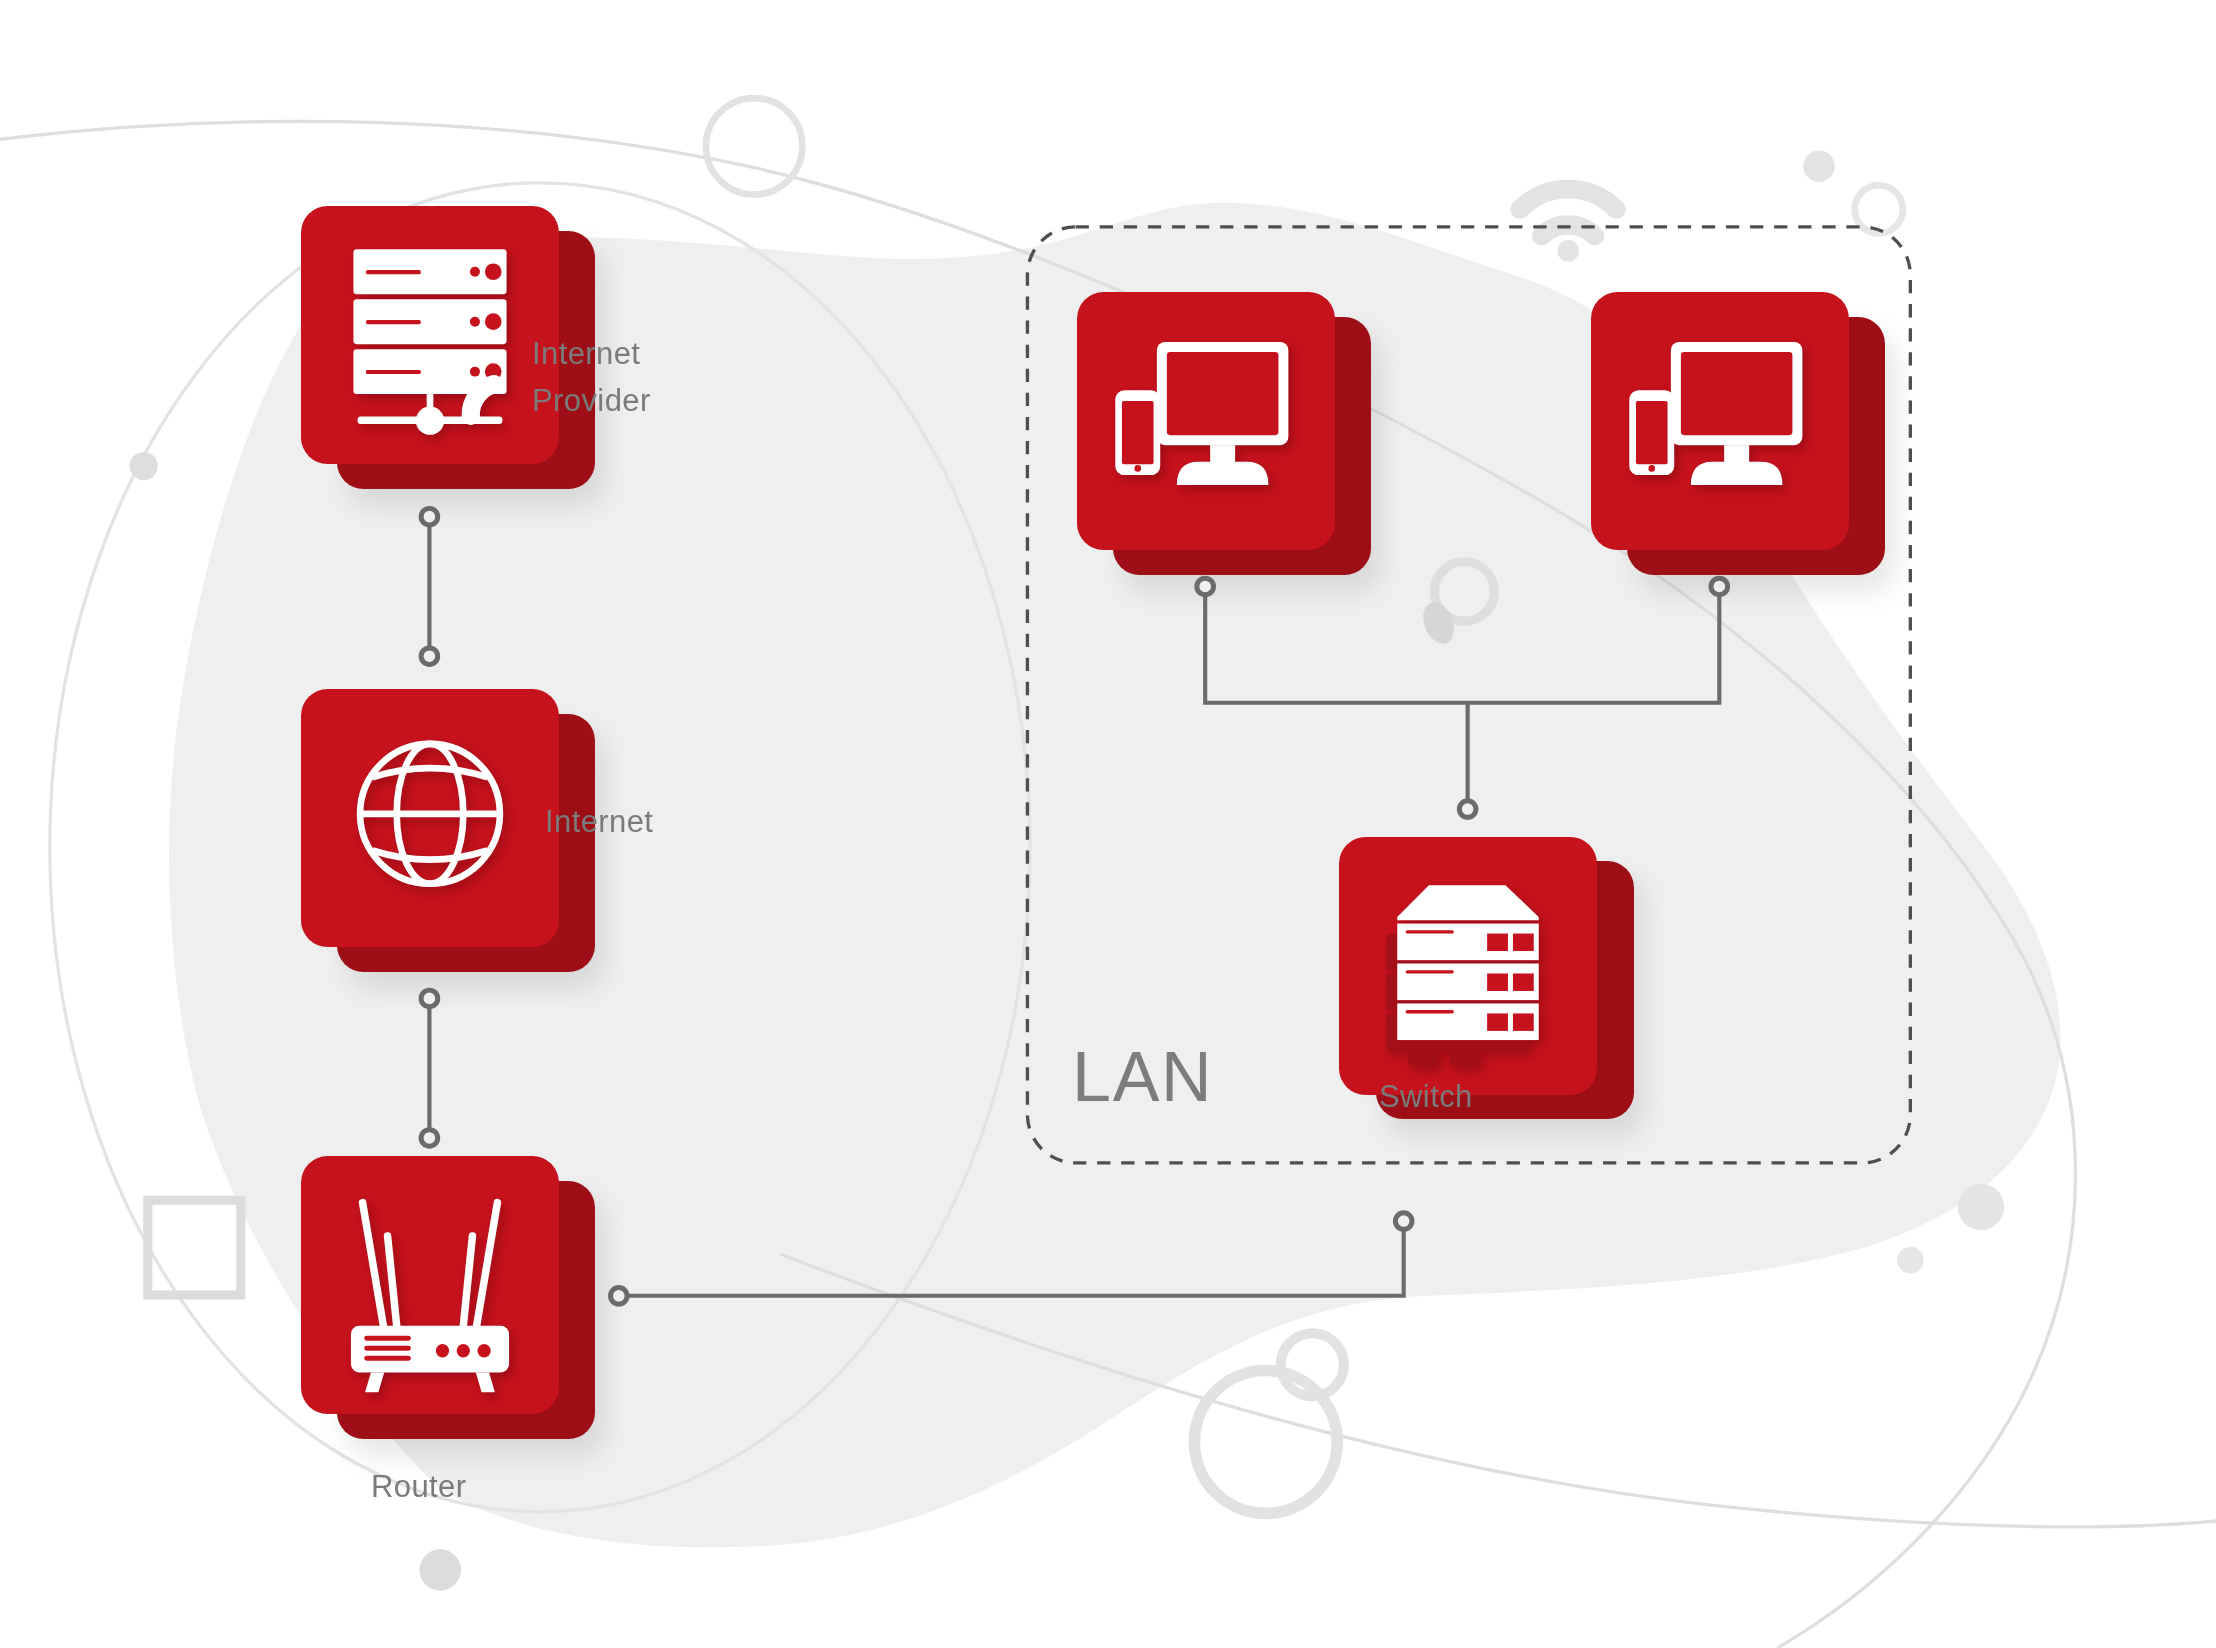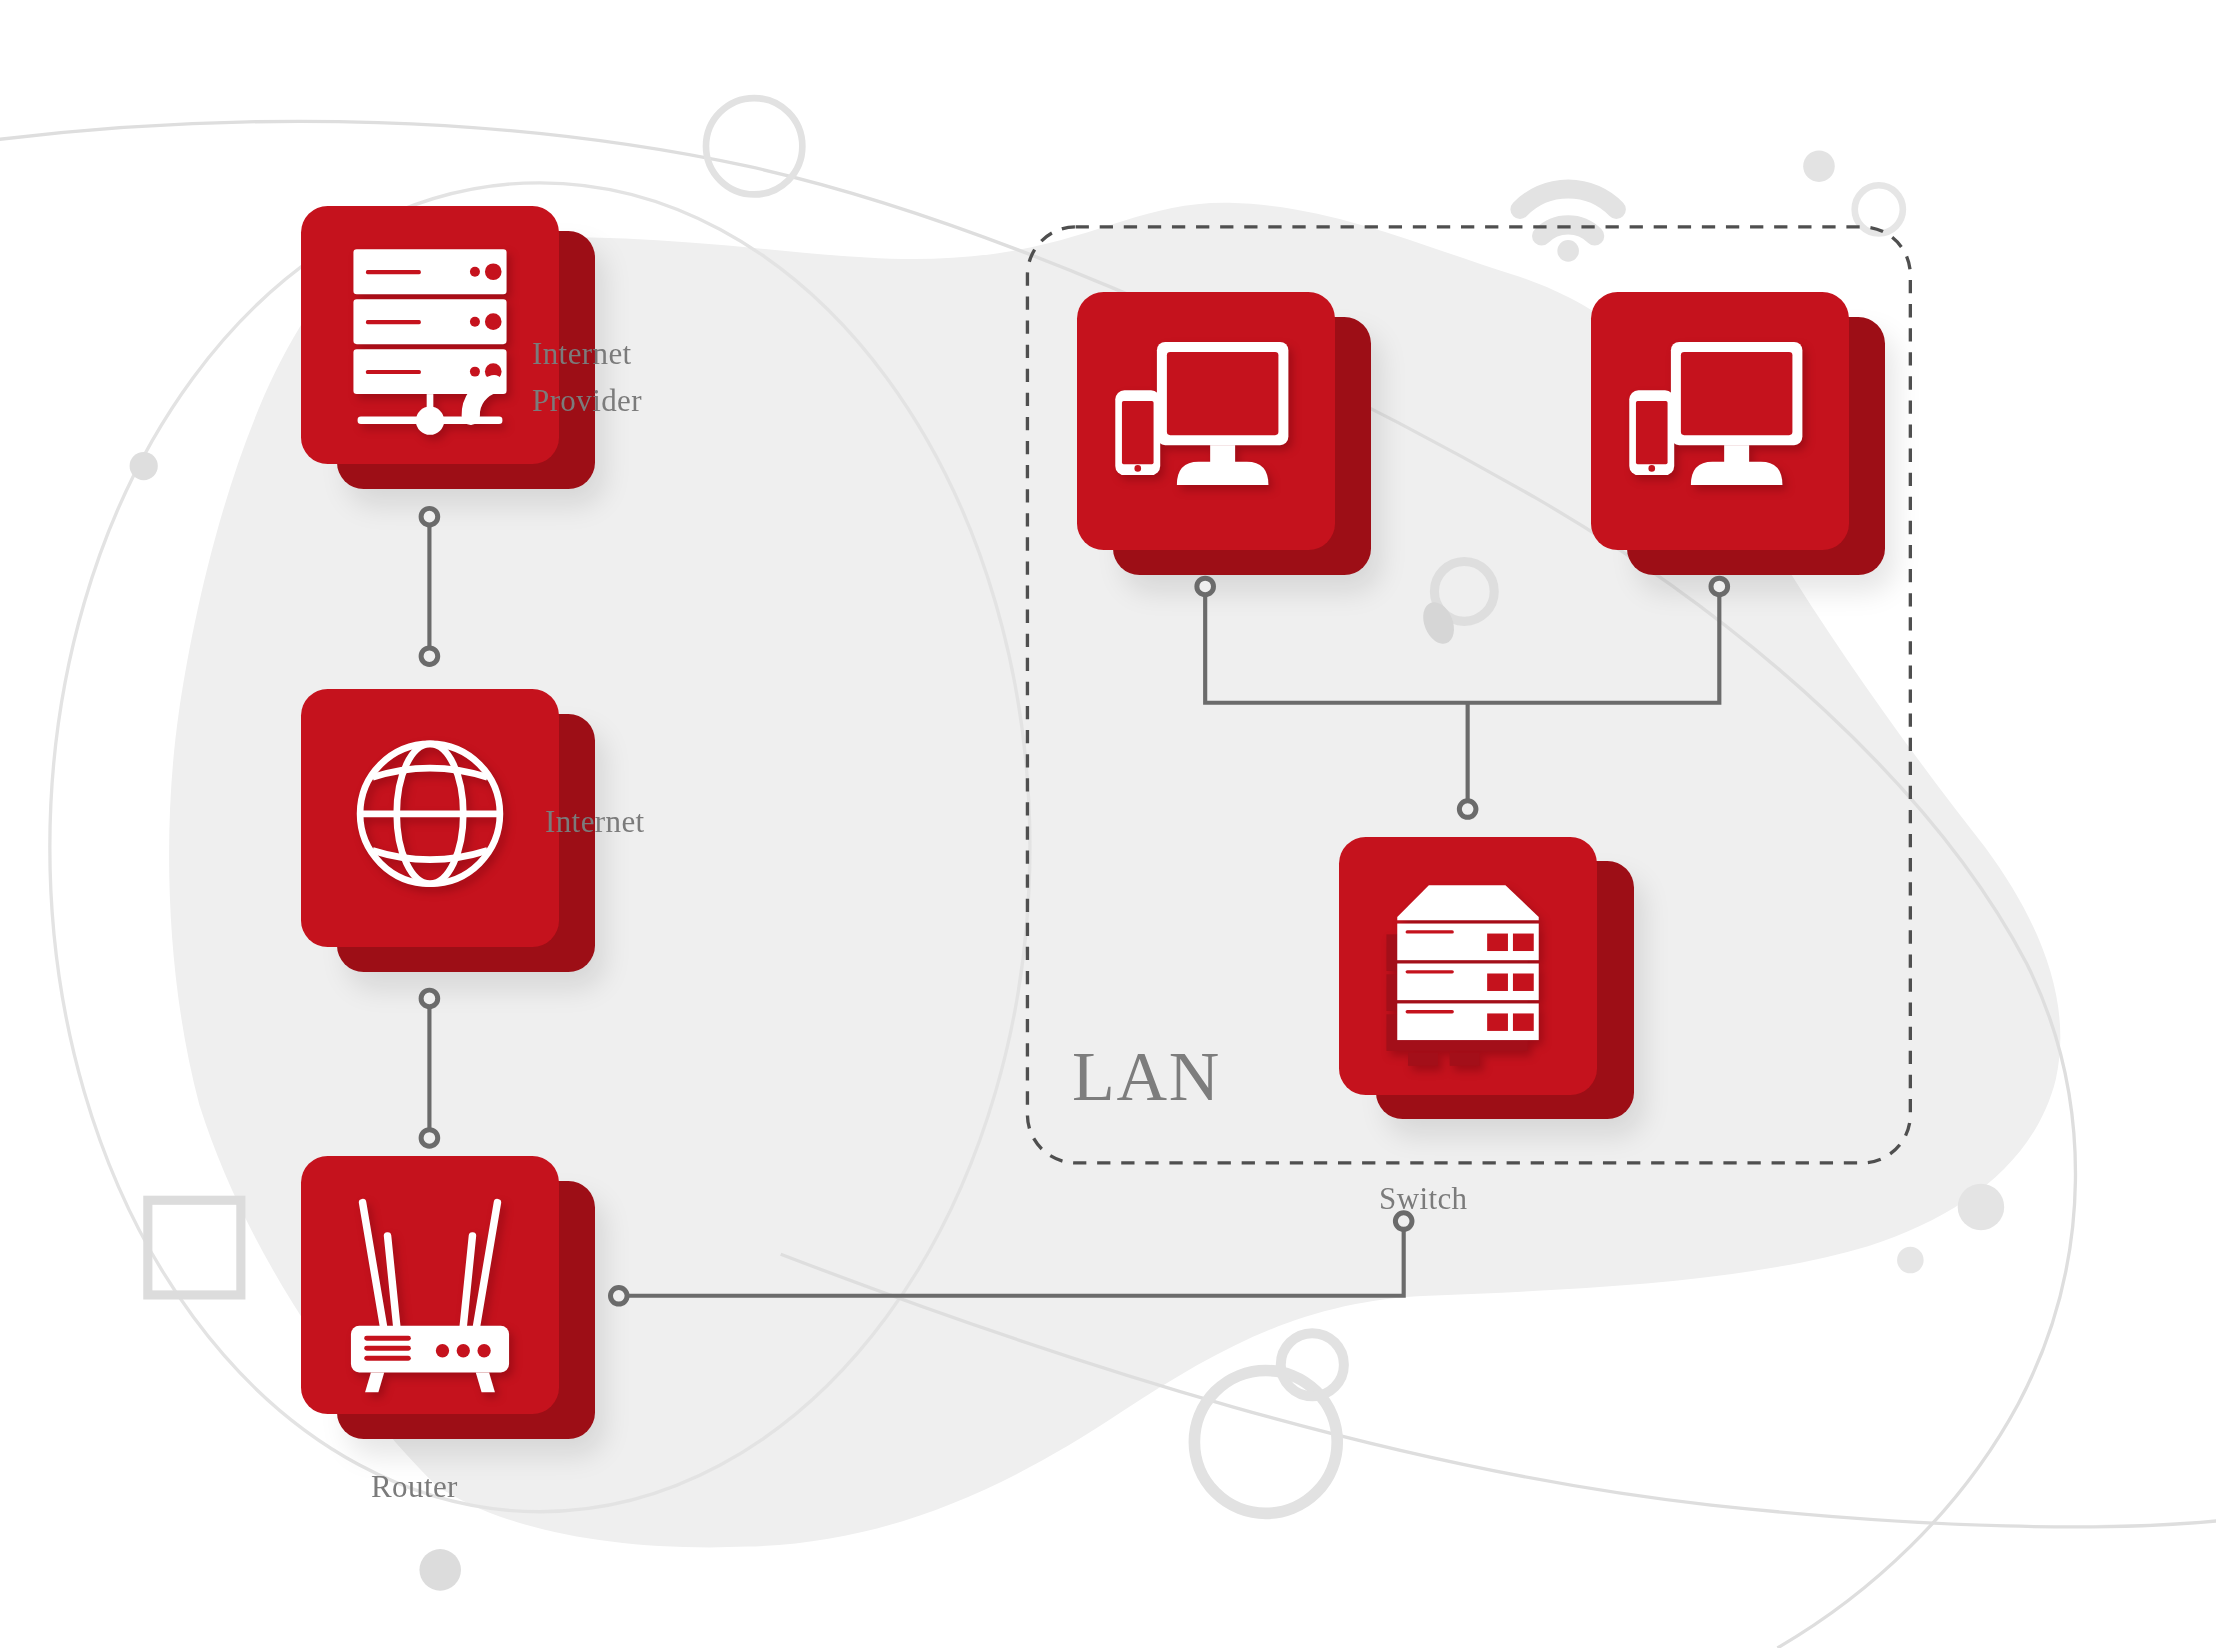--- a/index.html
+++ b/index.html
@@ -1,17 +1,17 @@
 <!DOCTYPE html>
 <html style="font-size:13.3px"><head>
 <meta charset="utf-8">
 <style>
   html,body{margin:0;padding:0;background:#ffffff;}
   #stage{position:relative;width:2216px;height:1648px;background:#ffffff;overflow:hidden;
-         font-family:Liberation Serif, serif;}
+         font-family:Liberation Sans, sans-serif;}
   #bg-decor{position:absolute;left:0;top:0;z-index:0;}
   .tile-shadow{position:absolute;width:258px;height:258px;border-radius:26.6px;background:#9d0e16;z-index:1;
                box-shadow:10px 16.6px 28px rgba(0,0,0,0.10);}
   #wires{position:absolute;left:0;top:0;z-index:2;}
   .tile{position:absolute;width:258px;height:258px;border-radius:26.6px;background:#c5121d;z-index:3;
         display:flex;align-items:center;justify-content:center;}
   .tile svg{filter:drop-shadow(4.2px 5.8px 4.2px rgba(90,0,10,0.35));}
   .node-label{position:absolute;z-index:4;color:#7b7b7b;font-size:31px;line-height:1.5;letter-spacing:0.4px;}
   #lan-label{position:absolute;z-index:4;color:#7d7d7d;font-size:70px;letter-spacing:1.7px;}
 </style>
@@ -210,17 +210,17 @@
         <rect x="80" y="208" width="58" height="4" rx="2"></rect>
         <rect x="178" y="212" width="25" height="21"></rect>
           <rect x="209" y="212" width="25" height="21"></rect>
       </g>
     </svg>
   </div>
 
   <div class="node-label" style="left:532px;top:331px;width:208px;">Internet Provider</div>
   <div class="node-label" style="left:532px;top:799px;margin-left:13px;">Internet</div>
   <div class="node-label" style="left:371px;top:1464px;">Router</div>
-  <div class="node-label" style="left:1379px;top:1176px;">Switch</div>
+  <div class="node-label" style="left:1379px;top:1074px;">Switch</div>
   <div id="lan-label" style="left:1072px;top:1037px;">LAN</div>
 
 </div>
 
 
 </body></html>

